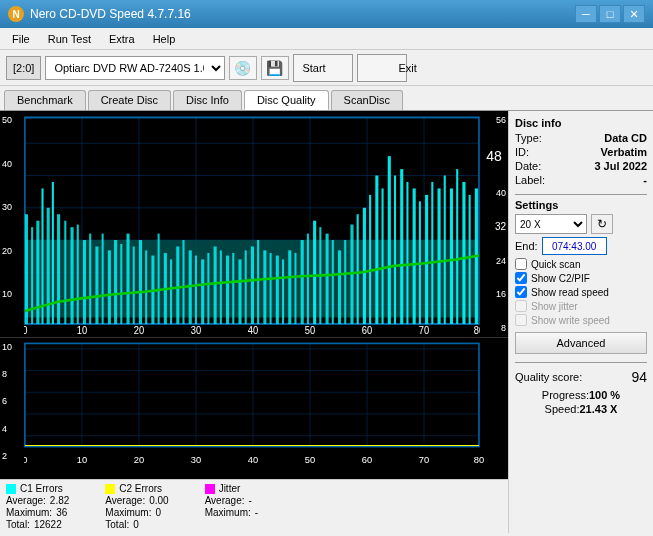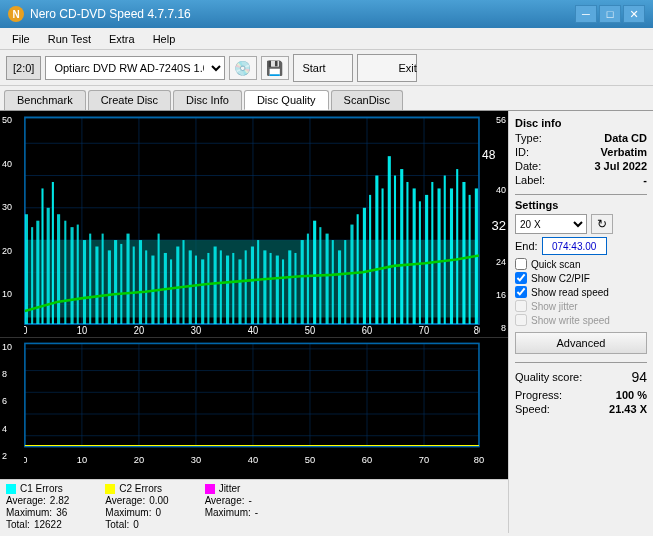--- a/index.html
+++ b/index.html
@@ -55,21 +55,21 @@
     .time-input { width: 65px; height: 18px; font-size: 10px; border: 1px solid #0066cc; background: white; color: #0000cc; text-align: center; }
     .checkbox-row { display: flex; align-items: center; gap: 4px; font-size: 10px; margin-bottom: 2px; }
     input[type=checkbox] { width: 12px; height: 12px; }
     
     .advanced-btn { width: 100%; height: 22px; background: linear-gradient(to bottom, #f8f8f8, #e0e0e0); border: 1px solid #aaa; cursor: pointer; font-size: 11px; margin-top: 4px; }
     
     .quality-row { display: flex; justify-content: space-between; align-items: center; margin-top: 6px; font-size: 11px; }
     .quality-value { font-size: 14px; font-weight: normal; color: black; }
     
     .progress-section { margin-top: 4px; font-size: 11px; }
-    .progress-row { display: flex; justify-content: space-between; margin-bottom: 2px; }
+    .progress-row { display: flex; justify-content: center; margin-bottom: 2px; }
     
     
     svg { display: block; }
     
     .divider-line { border-bottom: 1px solid #999; margin: 4px 0; }
 
     .refresh-btn { width: 22px; height: 20px; background: #f0f0f0; border: 1px solid #aaa; display: flex; align-items: center; justify-content: center; cursor: pointer; font-size: 12px; }
   </style>
 </head>
 <body>
@@ -96,44 +96,44 @@
 <div class="toolbar">
   <div class="drive-selector">
     <span class="drive-label">[2:0]</span>
     <select class="drive-select">
       <option>Optiarc DVD RW AD-7240S 1.04</option>
     </select>
   </div>
   <div class="icon-btn" title="Disc">💿</div>
   <div class="icon-btn" title="Save">💾</div>
   <button class="toolbar-btn" style="width:60px;">Start</button>
-  <button class="toolbar-btn" style="width:60px;padding-left:40px;">Exit</button>
+  <button class="toolbar-btn" style="width:50px;padding-left:40px;">Exit</button>
 </div>
 
 <div class="tabs">
   <div class="tab">Benchmark</div>
   <div class="tab">Create Disc</div>
   <div class="tab">Disc Info</div>
   <div class="tab active">Disc Quality</div>
   <div class="tab">ScanDisc</div>
 </div>
 
 <div class="main-content">
 
   <div style="flex:1; display:flex; flex-direction:column; background:#f0f0f0;">
 
     <div style="flex:1; background:black; position:relative; overflow:hidden; display:flex; flex-direction:column;">
 
       <div style="flex:1.6; position:relative; border-bottom:1px solid #333;">
 
         <div style="position:absolute; right:0; top:0; width:28px; height:100%; background:black; display:flex; flex-direction:column; justify-content:space-between; padding:4px 2px; z-index:2;">
           <span style="color:white; font-size:9px; text-align:right;">56</span>
-          <span style="color:white; font-size:12px; text-align:left;">48</span>
+          <span style="color:white; font-size:14px; text-align:center;">48</span>
           <span style="color:white; font-size:9px; text-align:right;">40</span>
-          <span style="color:white; font-size:13px; text-align:right;">32</span>
+          <span style="color:white; font-size:10px; text-align:right;">32</span>
           <span style="color:white; font-size:9px; text-align:right;">24</span>
           <span style="color:white; font-size:9px; text-align:right;">16</span>
           <span style="color:white; font-size:9px; text-align:right;">8</span>
         </div>
 
         <div style="position:absolute; left:0; top:0; width:24px; height:100%; background:black; display:flex; flex-direction:column; justify-content:space-between; padding:4px 2px; z-index:2;">
           <span style="color:white; font-size:9px;">50</span>
           <span style="color:white; font-size:9px;">40</span>
           <span style="color:white; font-size:9px;">30</span>
           <span style="color:white; font-size:9px;">20</span>

